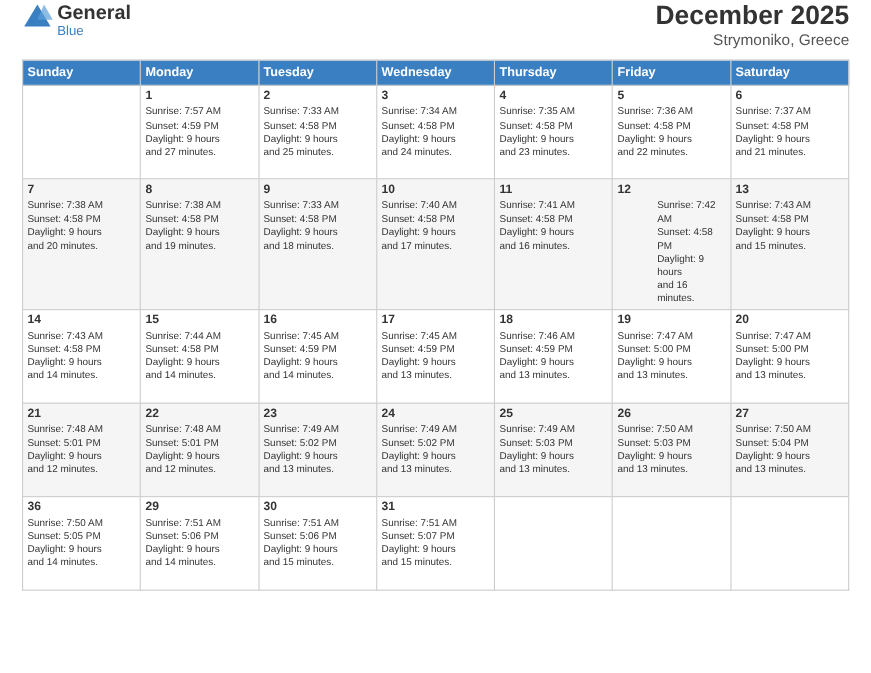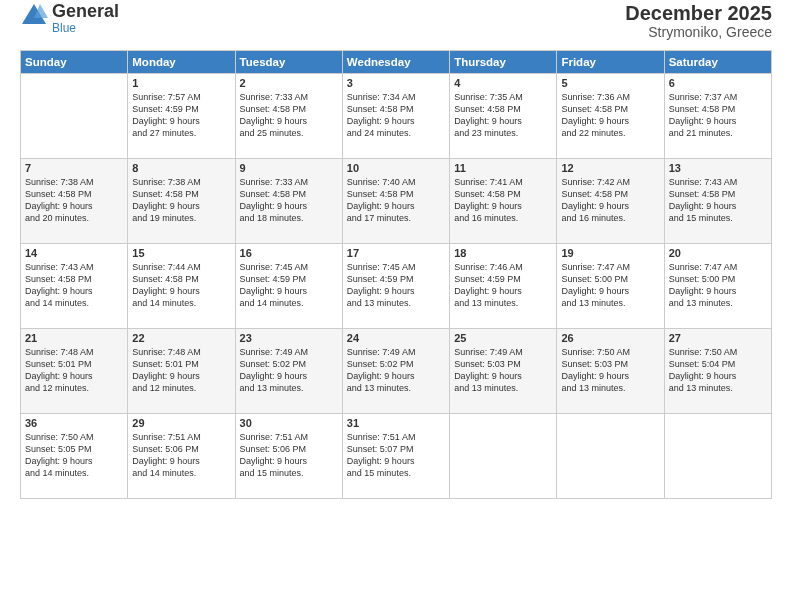--- a/index.html
+++ b/index.html
@@ -43,21 +43,21 @@
     }
     .logo-icon {
       width: 28px;
       height: 28px;
       margin-right: 4px;
     }
     .title-block {
       text-align: right;
     }
     .month-title {
-      font-size: 20px;
+      font-size: 24px;
       font-weight: bold;
       color: #333;
       line-height: 1.1;
     }
     .location {
       font-size: 14px;
       color: #555;
     }
     table {
       width: 100%;
@@ -211,21 +211,21 @@
           </td>
           <td>
             <span class="day-number">11</span>
             <div class="day-info" style="white-space: pre-line;">Sunrise: 7:41 AM
 Sunset: 4:58 PM
 Daylight: 9 hours
 and 16 minutes.</div>
           </td>
           <td>
             <span class="day-number">12</span>
-            <div class="day-info" style="white-space: pre-line;">Sunrise: 7:42 AM
+            <div class="day-info" style="white-space: pre-line; margin-left: 36px;">Sunrise: 7:42 AM
 Sunset: 4:58 PM
 Daylight: 9 hours
 and 16 minutes.</div>
           </td>
           <td>
             <span class="day-number">13</span>
             <div class="day-info" style="white-space: pre-line;">Sunrise: 7:43 AM
 Sunset: 4:58 PM
 Daylight: 9 hours
 and 15 minutes.</div>

